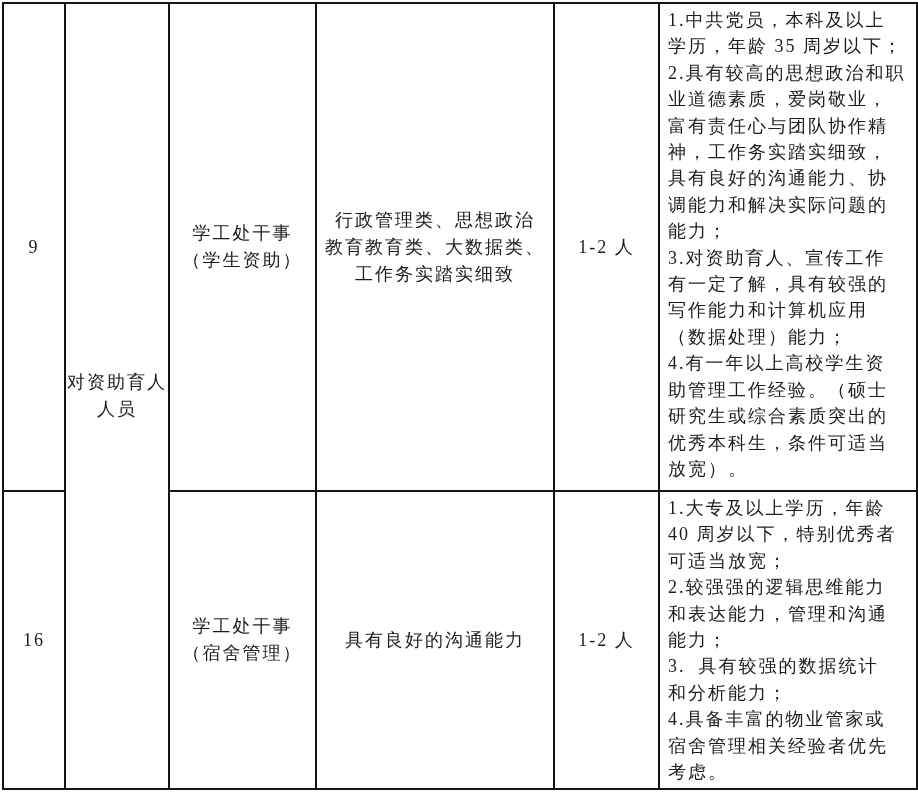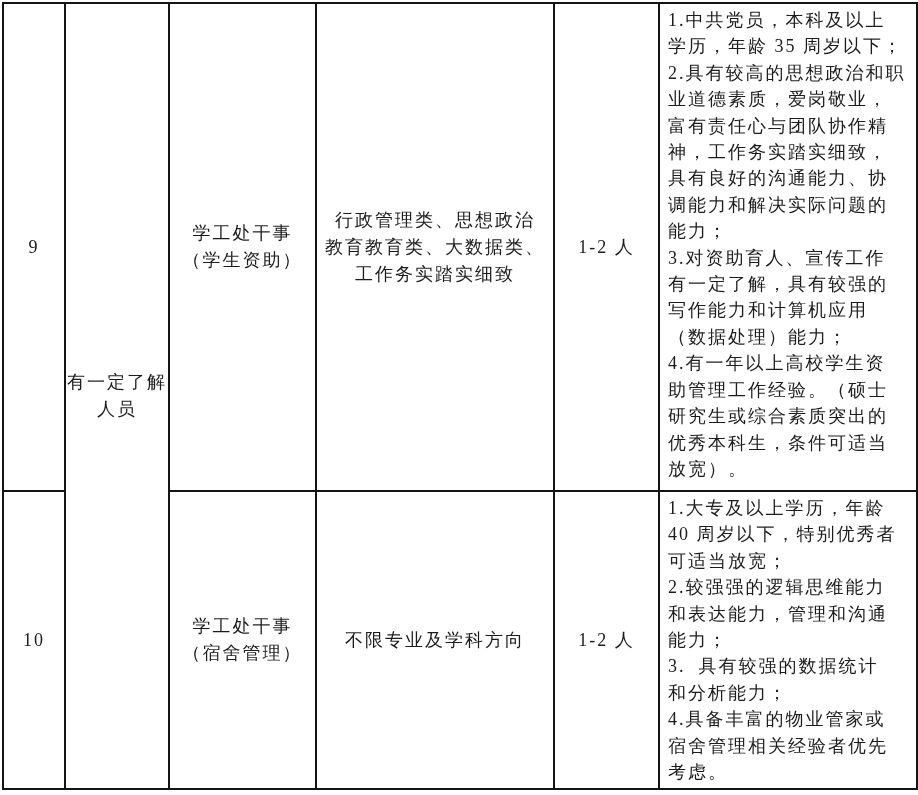--- a/index.html
+++ b/index.html
@@ -61,21 +61,21 @@
       <col style="width:62px">
       <col style="width:104px">
       <col style="width:147px">
       <col style="width:238px">
       <col style="width:105px">
       <col style="width:258px">
     </colgroup>
     <tbody>
       <tr class="row-9">
         <td class="c">9</td>
-        <td class="c" rowspan="2">有一定了解
+        <td class="c" rowspan="2">对资助育人
 人员</td>
         <td class="c">学工处干事
 （学生资助）</td>
         <td class="c">行政管理类、思想政治
 教育教育类、大数据类、
 工作务实踏实细致</td>
         <td class="c">1-2 人</td>
         <td class="req">1.中共党员，本科及以上
 学历，年龄 35 周岁以下；
 2.具有较高的思想政治和职
@@ -89,24 +89,24 @@
 有一定了解，具有较强的
 写作能力和计算机应用
 （数据处理）能力；
 4.有一年以上高校学生资
 助管理工作经验。（硕士
 研究生或综合素质突出的
 优秀本科生，条件可适当
 放宽）。</td>
       </tr>
       <tr class="row-10">
-        <td class="c">10</td>
+        <td class="c">16</td>
         <td class="c">学工处干事
 （宿舍管理）</td>
-        <td class="c">不限专业及学科方向</td>
+        <td class="c">具有良好的沟通能力</td>
         <td class="c">1-2 人</td>
         <td class="req">1.大专及以上学历，年龄
 40 周岁以下，特别优秀者
 可适当放宽；
 2.较强强的逻辑思维能力
 和表达能力，管理和沟通
 能力；
 3.  具有较强的数据统计
 和分析能力；
 4.具备丰富的物业管家或

